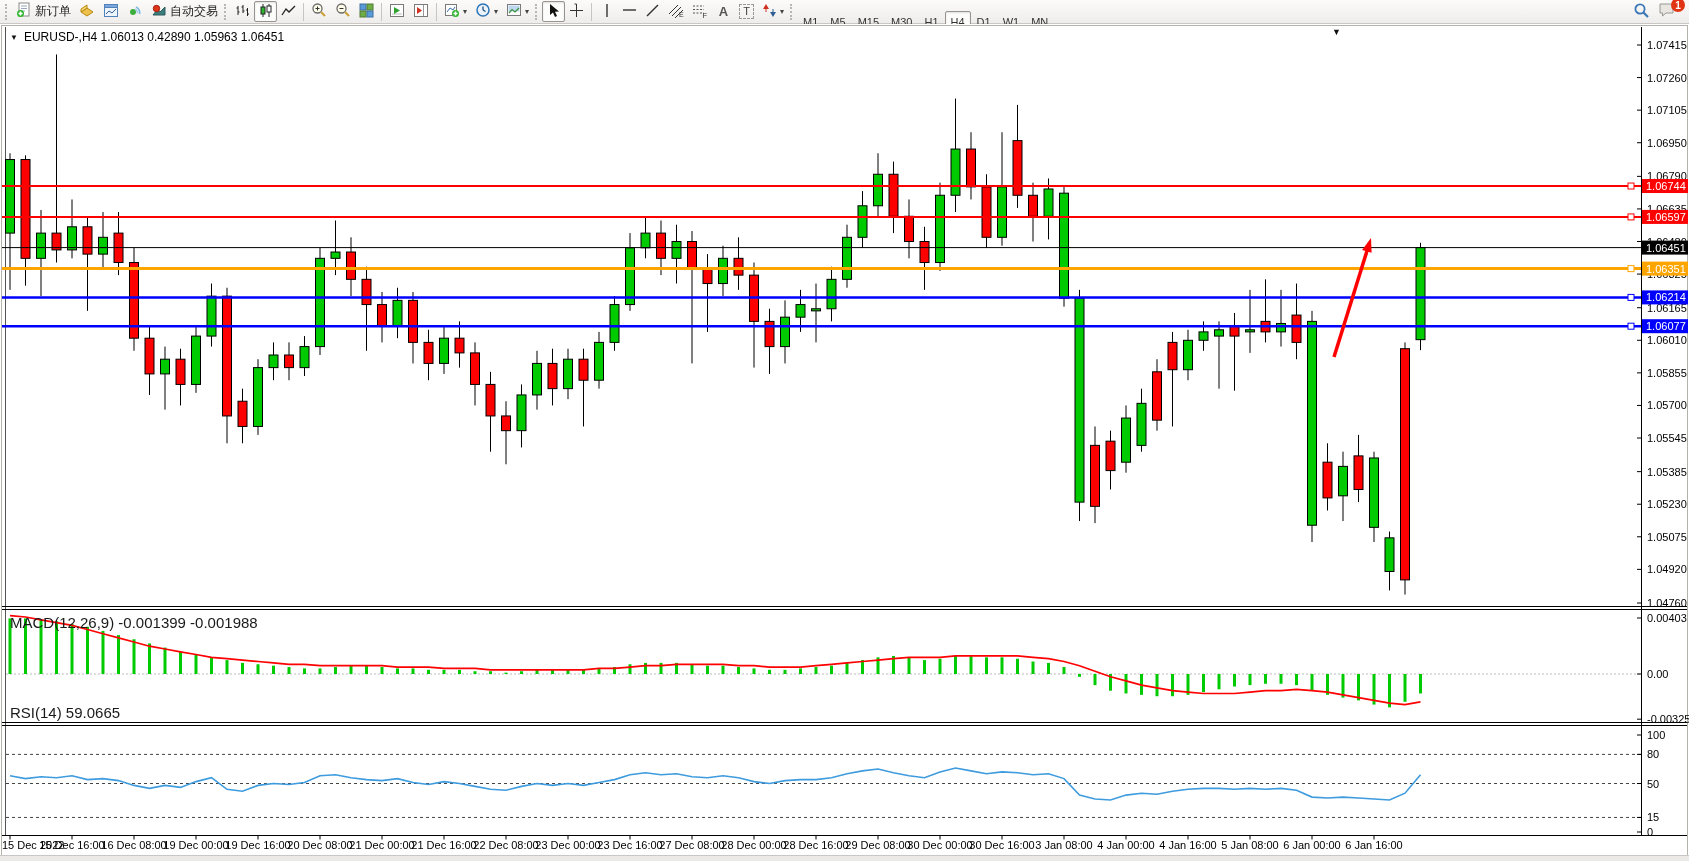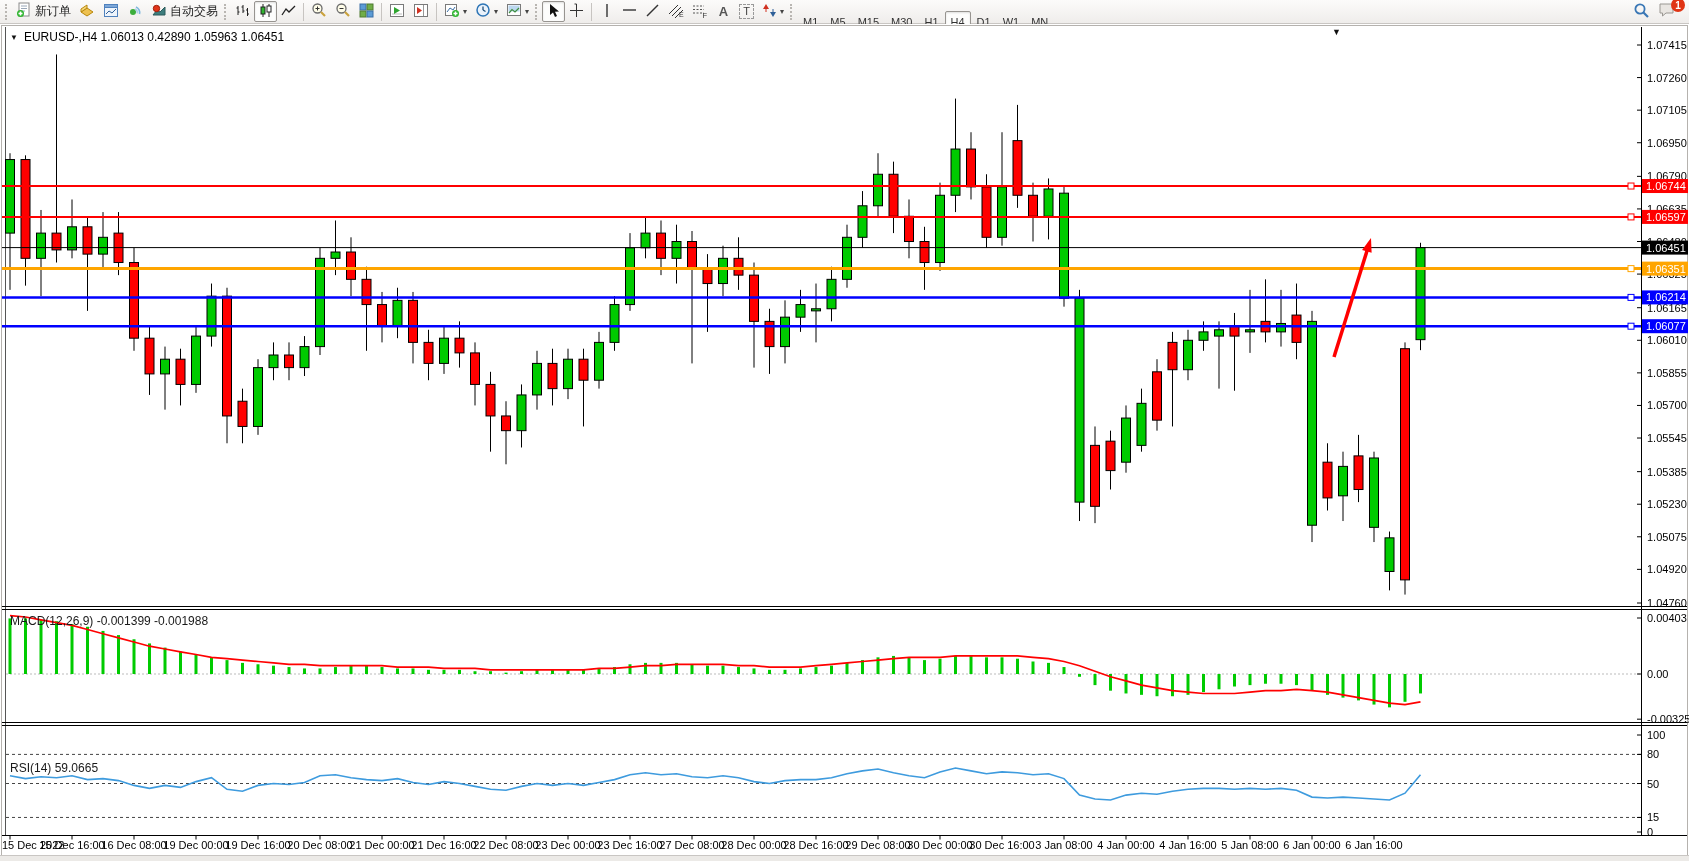--- a/index.html
+++ b/index.html
@@ -23,21 +23,21 @@
   .badge { position:absolute; top:-4px; right:-6px; width:14px; height:14px; border-radius:50%;
     background:#e03414; color:#fff; font-size:10px; font-weight:bold; display:flex;
     align-items:center; justify-content:center; }
 
   
   .chart { position:absolute; top:24px; left:0; width:1689px; height:837px; background:#fff; }
   .chart svg { position:absolute; top:0; left:0; }
   .chart-title { position:absolute; top:6px; left:10px; display:flex; align-items:center; gap:6px;
     font-size:12px; color:#000; z-index:5; }
   .chart-title .tri { font-size:8px; color:#111; }
-  .pane-label { position:absolute; left:10px; font-size:12px; color:#1a1a1a; z-index:5; }
+  .pane-label { position:absolute; left:10px; font-size:15px; color:#1a1a1a; z-index:5; }
   .corner-tri { position:absolute; top:3px; left:1332px; font-size:9px; color:#111; z-index:5; }
   .bottom-strip { position:absolute; left:0; bottom:0; width:1689px; height:6px;
     background:#eceae7; border-top:1px solid #c9c6c3; }
 </style>
 </head>
 <body>
 
 <div class="app">
 
   <div class="toolbar">
@@ -754,17 +754,17 @@
         <text x="1647" y="812" fill="#000" font-size="11" font-family="&quot;Liberation Sans&quot;,&quot;DejaVu Sans&quot;,sans-serif" text-anchor="start">0</text>
       </svg>
 
     <div class="chart-title">
       <span class="tri">▼</span>
       <span>EURUSD-,H4  1.06013 0.42890 1.05963 1.06451</span>
     </div>
     <span class="corner-tri">▼</span>
 
     <div class="pane-label" style="top:590px;">MACD(12,26,9) -0.001399 -0.001988</div>
-    <div class="pane-label" style="top:737px;">RSI(14) 59.0665</div>
+    <div class="pane-label" style="top:680px;">RSI(14) 59.0665</div>
 
     <div class="bottom-strip"></div>
   </div>
 </div>
 
 </body></html>

